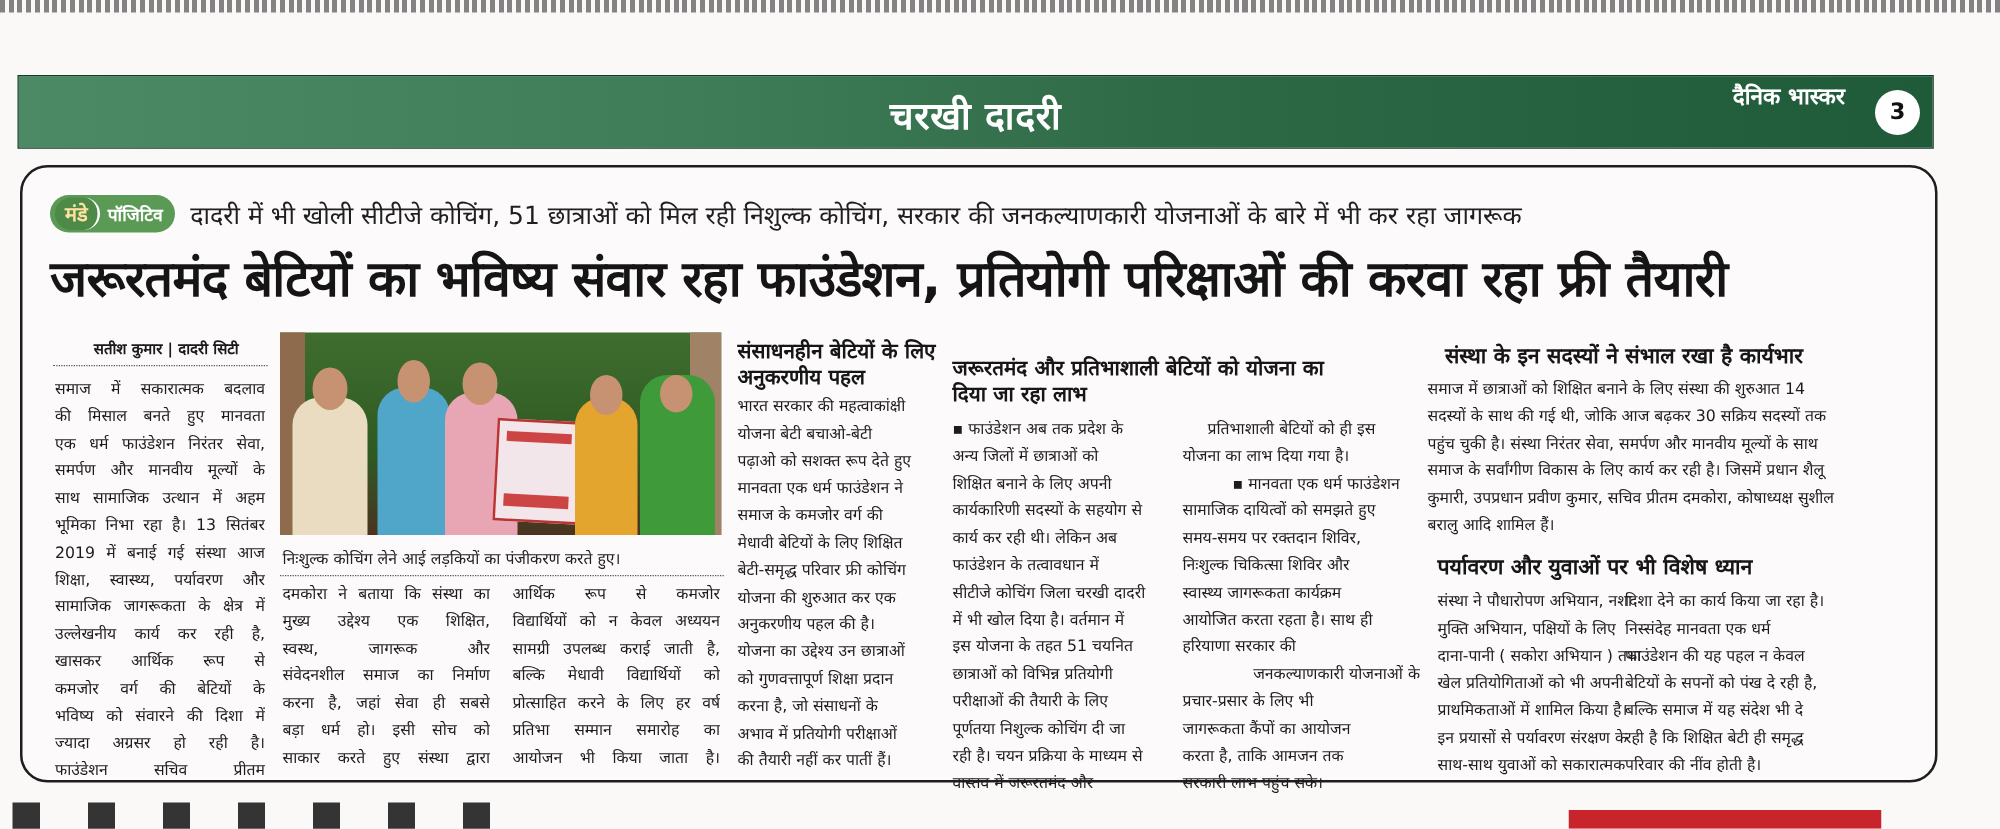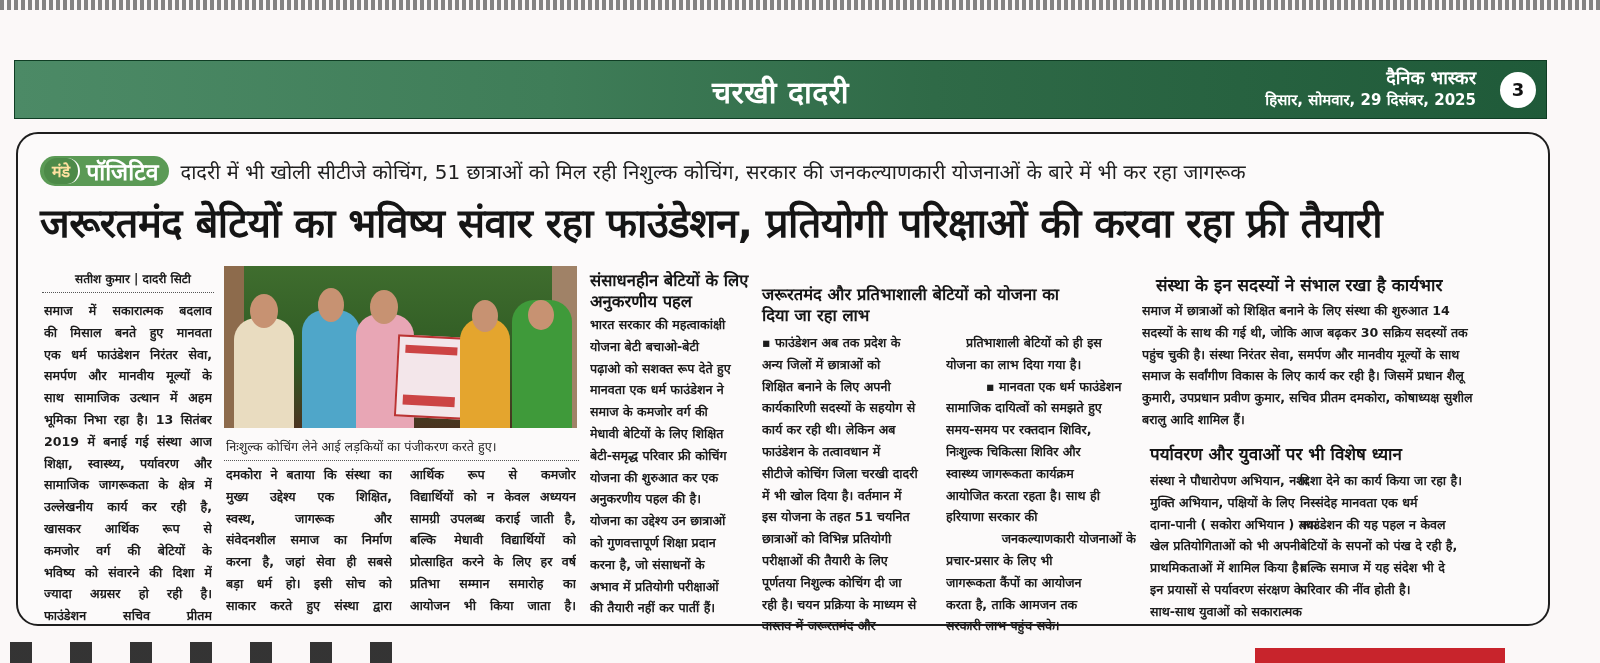--- a/index.html
+++ b/index.html
@@ -37,29 +37,29 @@
       position: absolute; left: 16px; top: 132px; width: 1534px; height: 494px;
       border: 2px solid #1e1e1e; border-radius: 22px; background: #fcfafa;
     }
 
     .kicker-row { position: absolute; left: 22px; top: 20px; height: 34px; display: flex; align-items: center; }
     .pill {
       display: flex; align-items: center; height: 30px; border-radius: 16px;
       background: #5b9a55; padding: 0 10px 0 4px; color: #fff; font-weight: bold;
     }
     .pill .mande { background: #4d8a48; border-radius: 14px; padding: 2px 8px; font-size: 16px; color: #ffe1a0; margin-right: 6px; border-right: 2px solid #fff; }
-    .pill .positive { font-size: 23px; }
+    .pill .positive { font-size: 14px; }
     .kicker { font-size: 20px; margin-left: 12px; color: #1f1f1f; white-space: nowrap; }
 
     .headline {
       position: absolute; left: 22px; top: 60px; width: 1480px;
       font-size: 40px; font-weight: bold; color: #151515; white-space: nowrap; letter-spacing: -0.5px;
     }
 
-    .col { position: absolute; font-size: 12.6px; line-height: 21.8px; color: #1c1c1c; font-weight: bold; }
+    .col { position: absolute; font-size: 12.6px; line-height: 21.8px; color: #1c1c1c; }
     .justify { text-align: justify; text-align-last: justify; }
     .byline { position: absolute; left: 40px; top: 136px; width: 150px; font-size: 12px; font-weight: bold; text-align: center; }
     .dotline { position: absolute; height: 0; border-top: 1px dotted #555; }
 
     .photo {
       position: absolute; left: 206px; top: 132px; width: 353px; height: 162px;
       background:
         linear-gradient(90deg, #8d6b4c 0 20px, transparent 20px),
         linear-gradient(270deg, #a08267 0 25px, transparent 25px),
         linear-gradient(180deg, #3f6d2e 0%, #2f5a23 60%, #4b3320 100%);
@@ -81,21 +81,20 @@
   </style>
 </head>
 <body>
 
 <div class="top-edge"></div>
 
 <div class="banner">
   <div class="banner-title">चरखी दादरी</div>
   <div class="masthead">
     <div class="brand">दैनिक भास्कर</div>
-    <div class="dateline">हिसार, सोमवार, 29 दिसंबर, 2025</div>
   </div>
   <div class="page-no">3</div>
 </div>
 
 <div class="article">
 
   <div class="kicker-row">
     <div class="pill">
       <span class="mande">मंडे</span>
       <span class="positive">पॉजिटिव</span>
@@ -232,20 +231,21 @@
       <div style="white-space: nowrap; overflow: hidden;">प्राथमिकताओं में शामिल किया है।</div>
       <div style="white-space: nowrap; overflow: hidden;">इन प्रयासों से पर्यावरण संरक्षण के</div>
       <div style="white-space: nowrap; overflow: hidden;">साथ-साथ युवाओं को सकारात्मक</div>
     </div>
   <div class="col" id="s5b" style="left:1282px; top:336px; width:200px;">
       <div style="white-space: nowrap; overflow: hidden;">दिशा देने का कार्य किया जा रहा है।</div>
       <div style="white-space: nowrap; overflow: hidden;">निस्संदेह मानवता एक धर्म</div>
       <div style="white-space: nowrap; overflow: hidden;">फाउंडेशन की यह पहल न केवल</div>
       <div style="white-space: nowrap; overflow: hidden;">बेटियों के सपनों को पंख दे रही है,</div>
       <div style="white-space: nowrap; overflow: hidden;">बल्कि समाज में यह संदेश भी दे</div>
+      <div style="white-space: nowrap; overflow: hidden;">रही है कि शिक्षित बेटी ही समृद्ध</div>
       <div style="white-space: nowrap; overflow: hidden;">परिवार की नींव होती है।</div>
     </div>
 </div>
 
 <div class="bottom-strip">
   <div class="big"></div>
   <div class="red"></div>
 </div>
 
 </body></html>

